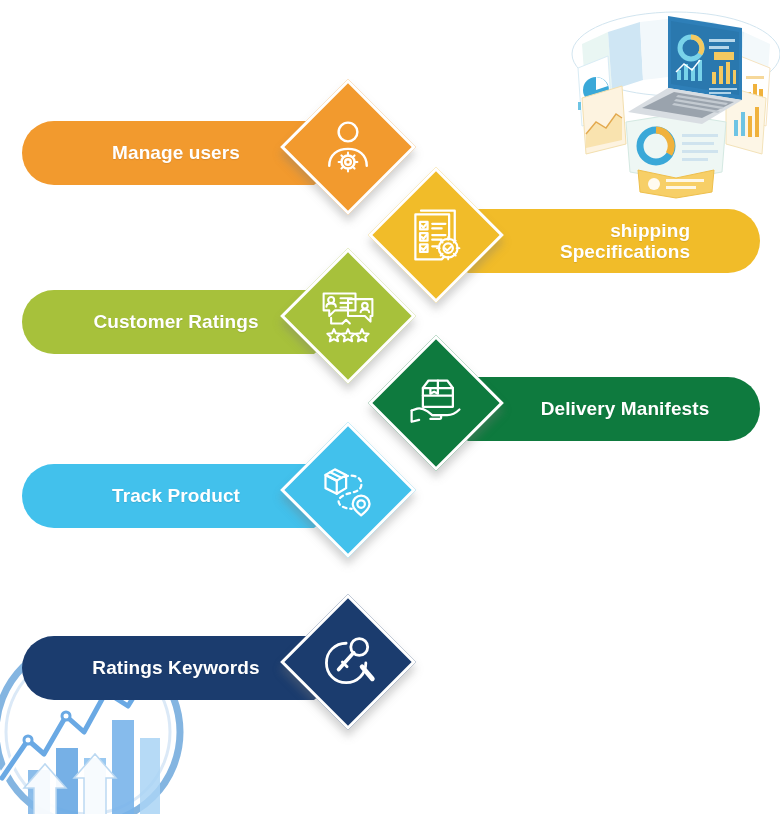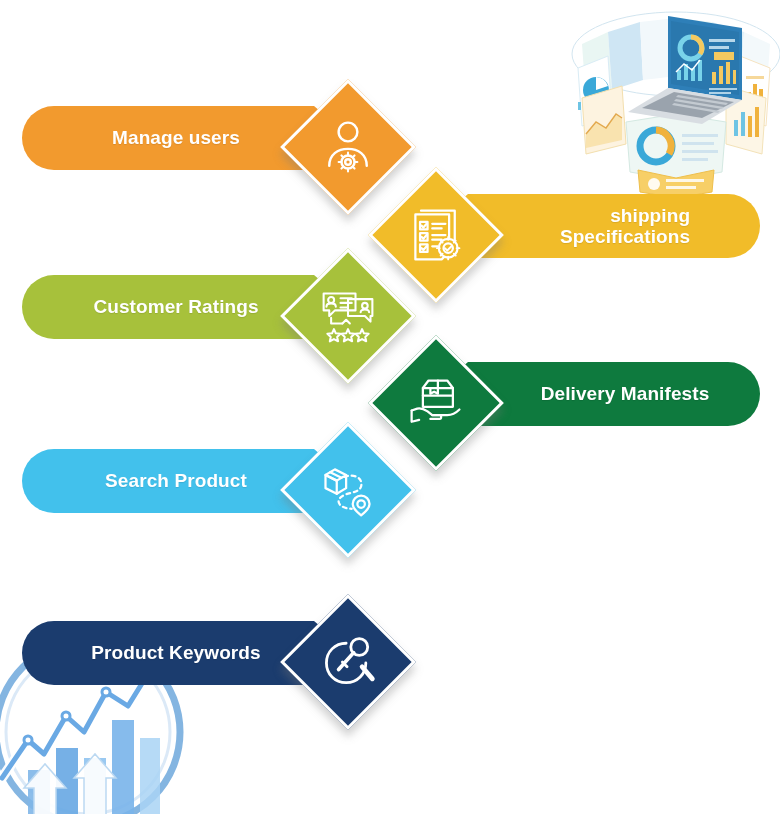--- a/index.html
+++ b/index.html
@@ -14,21 +14,21 @@
 
   
   .deco{position:absolute;pointer-events:none;}
   #deco-top{right:-8px;top:-6px;width:224px;height:205px;}
   #deco-bottom{left:-12px;bottom:-18px;width:212px;height:212px;}
 
   
   .row{position:absolute;left:0;width:780px;height:120px;}
 
   
-  .bar{position:absolute;top:14px;height:64px;}
+  .bar{position:absolute;top:29px;height:64px;}
   .bar .bar-svg{position:absolute;left:0;top:0;overflow:visible;}
   .bar-label{
     position:absolute;top:0;height:64px;
     display:flex;align-items:center;justify-content:center;
     color:#ffffff;font-weight:bold;font-size:19px;line-height:1.12;
     text-align:center;letter-spacing:.1px;
     text-shadow:0 1px 1px rgba(0,0,0,.10);
     white-space:pre-line;
   }
   .bar-left{left:22px;width:330px;}
@@ -333,21 +333,21 @@
         </svg>
       </span>
     </div>
   </div>
 
   <div class="row" style="top:435px;">
     <div class="bar bar-left">
       <svg class="bar-svg" width="340" height="64" viewBox="0 0 340 64">
         <path d="M32 0 H292 L330 32 L292 64 H32 A32 32 0 0 1 32 0 Z" fill="#42C1EC"></path>
       </svg>
-      <div class="bar-label">Search Product</div>
+      <div class="bar-label">Track Product</div>
     </div>
     <div class="diamond dia-left" style="background:#42C1EC;">
       <span class="ico">
         <svg viewBox="0 0 64 64" fill="none" stroke="#ffffff" stroke-width="2.4" stroke-linecap="round" stroke-linejoin="round">
           <path d="M8 16 L18 10 L30 16 L20 22 Z"></path>
           <path d="M8 16 V30 L20 36 V22 Z"></path>
           <path d="M30 16 V30 L20 36"></path>
           <path d="M13 13 L25 19"></path>
           <path d="M28 18 C40 14 48 20 46 28 C44 36 30 34 24 40 C18 46 26 52 36 52" stroke-dasharray="4 4"></path>
           <path d="M46 38 C51 38 55 42 55 47 C55 52 46 59 46 59 C46 59 37 52 37 47 C37 42 41 38 46 38 Z"></path>
@@ -356,21 +356,21 @@
       </span>
     </div>
   </div>
 
 
   <div class="row" style="top:607px;">
     <div class="bar bar-left">
       <svg class="bar-svg" width="340" height="64" viewBox="0 0 340 64">
         <path d="M32 0 H292 L330 32 L292 64 H32 A32 32 0 0 1 32 0 Z" fill="#1B3C6E"></path>
       </svg>
-      <div class="bar-label">Product Keywords</div>
+      <div class="bar-label">Ratings Keywords</div>
     </div>
     <div class="diamond dia-left" style="background:#1B3C6E;">
       <span class="ico">
         <svg viewBox="0 0 64 64" fill="none" stroke="#ffffff" stroke-width="3" stroke-linecap="round" stroke-linejoin="round">
           <path d="M30 12 C18 12 9 21 9 33 C9 45 18 54 30 54 C42 54 51 45 51 33"></path>
           <circle cx="44" cy="16" r="9"></circle>
           <path d="M38 22 L22 40" stroke-width="4"></path>
           <path d="M26 32 L31 37" stroke-width="3"></path>
           <path d="M47 37 L58 50" stroke-width="5"></path>
         </svg>

